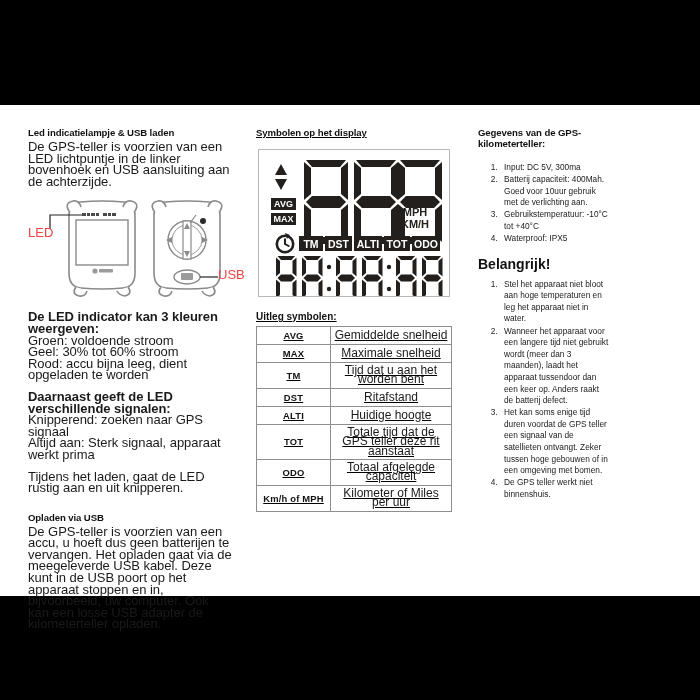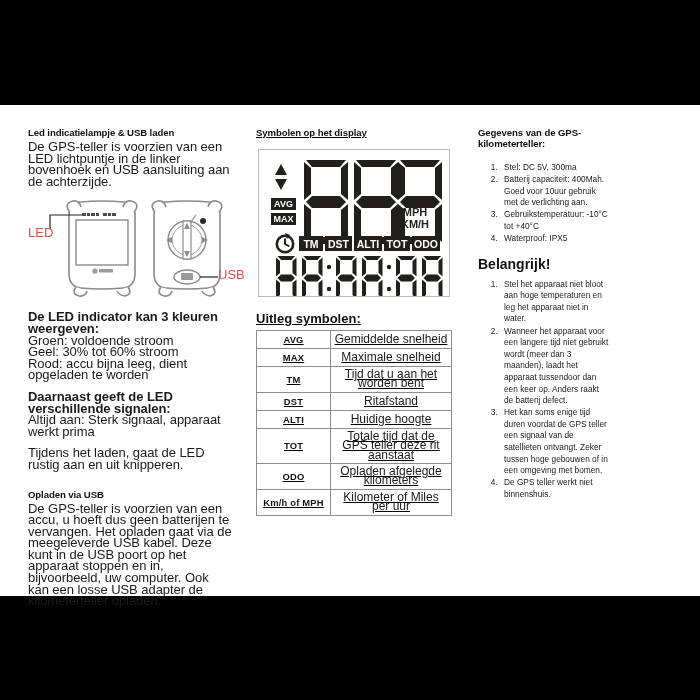--- a/index.html
+++ b/index.html
@@ -72,21 +72,21 @@
     width: 192px;
     height: 148px;
     margin-top: 11px;
     margin-left: 2px;
     border: 1px solid #b9b9b9;
     background: #fff;
   }
   .lcd-wrap svg { display: block; }
 
   
-  .tbl-title { font-size: 13px; font-weight: bold; color: #111; margin-bottom: 4px; }
+  .tbl-title { font-size: 10px; font-weight: bold; color: #111; margin-bottom: 4px; }
   table.sym {
     border-collapse: collapse;
     width: 196px;
     table-layout: fixed;
   }
   table.sym td {
     border: 1px solid #8e8e8e;
     vertical-align: middle;
     text-align: center;
     padding: 3px 2px;
@@ -199,20 +199,21 @@
         <span class="lbl-usb">USB</span>
       </div>
 
       <p class="body strong-line">De LED indicator kan 3 kleuren weergeven:</p>
       <p class="body">Groen: voldoende stroom</p>
       <p class="body">Geel: 30% tot 60% stroom</p>
       <p class="body">Rood: accu bijna leeg, dient opgeladen te worden</p>
 
       <div class="spacer-10"></div>
       <p class="body strong-line">Daarnaast geeft de LED verschillende signalen:</p>
+      <p class="body">Knipperend: zoeken naar GPS signaal</p>
       <p class="body">Altijd aan: Sterk signaal, apparaat werkt prima</p>
 
       <div class="spacer-10"></div>
       <p class="body">Tijdens het laden, gaat de LED rustig aan en uit knipperen.</p>
 
       <div class="spacer-18"></div>
       <h2 class="sec">Opladen via USB</h2>
       <p class="body">De GPS-teller is voorzien van een accu, u hoeft dus geen batterijen te vervangen. Het opladen gaat via de meegeleverde USB kabel. Deze kunt in de USB poort op het apparaat stoppen en in, bijvoorbeeld, uw computer. Ook kan een losse USB adapter de kilometerteller opladen.</p>
     </div>
 
@@ -314,35 +315,35 @@
           <tr>
             <td class="k">ALTI</td>
             <td class="v">Huidige hoogte</td>
           </tr>
           <tr>
             <td class="k">TOT</td>
             <td class="v">Totale tijd dat de GPS teller deze rit aanstaat</td>
           </tr>
           <tr>
             <td class="k">ODO</td>
-            <td class="v">Opladen afgelegde kilometers</td>
+            <td class="v">Totaal afgelegde capaciteit</td>
           </tr>
           <tr>
             <td class="k">Km/h of MPH</td>
             <td class="v">Kilometer of Miles per uur</td>
           </tr>
         </tbody>
       </table>
     </div>
 
     <div class="col col-right">
       <h2 class="sec">Gegevens van de GPS-kilometerteller:</h2>
       <div class="spacer-10"></div>
       <ol class="numlist">
-        <li>Stel: DC 5V, 300ma</li>
+        <li>Input: DC 5V, 300ma</li>
         <li>Batterij capaciteit: 400Mah. Goed voor 10uur gebruik met de verlichting aan.</li>
         <li>Gebruikstemperatuur: -10°C tot +40°C</li>
         <li>Waterproof: IPX5</li>
       </ol>
 
       <h3 class="warn">Belangrijk!</h3>
       <ol class="numlist">
         <li>Stel het apparaat niet bloot aan hoge temperaturen en leg het apparaat niet in water.</li>
         <li>Wanneer het apparaat voor een langere tijd niet gebruikt wordt (meer dan 3 maanden), laadt het apparaat tussendoor dan een keer op. Anders raakt de batterij defect.</li>
         <li>Het kan soms enige tijd duren voordat de GPS teller een signaal van de satellieten ontvangt. Zeker tussen hoge gebouwen of in een omgeving met bomen.</li>

